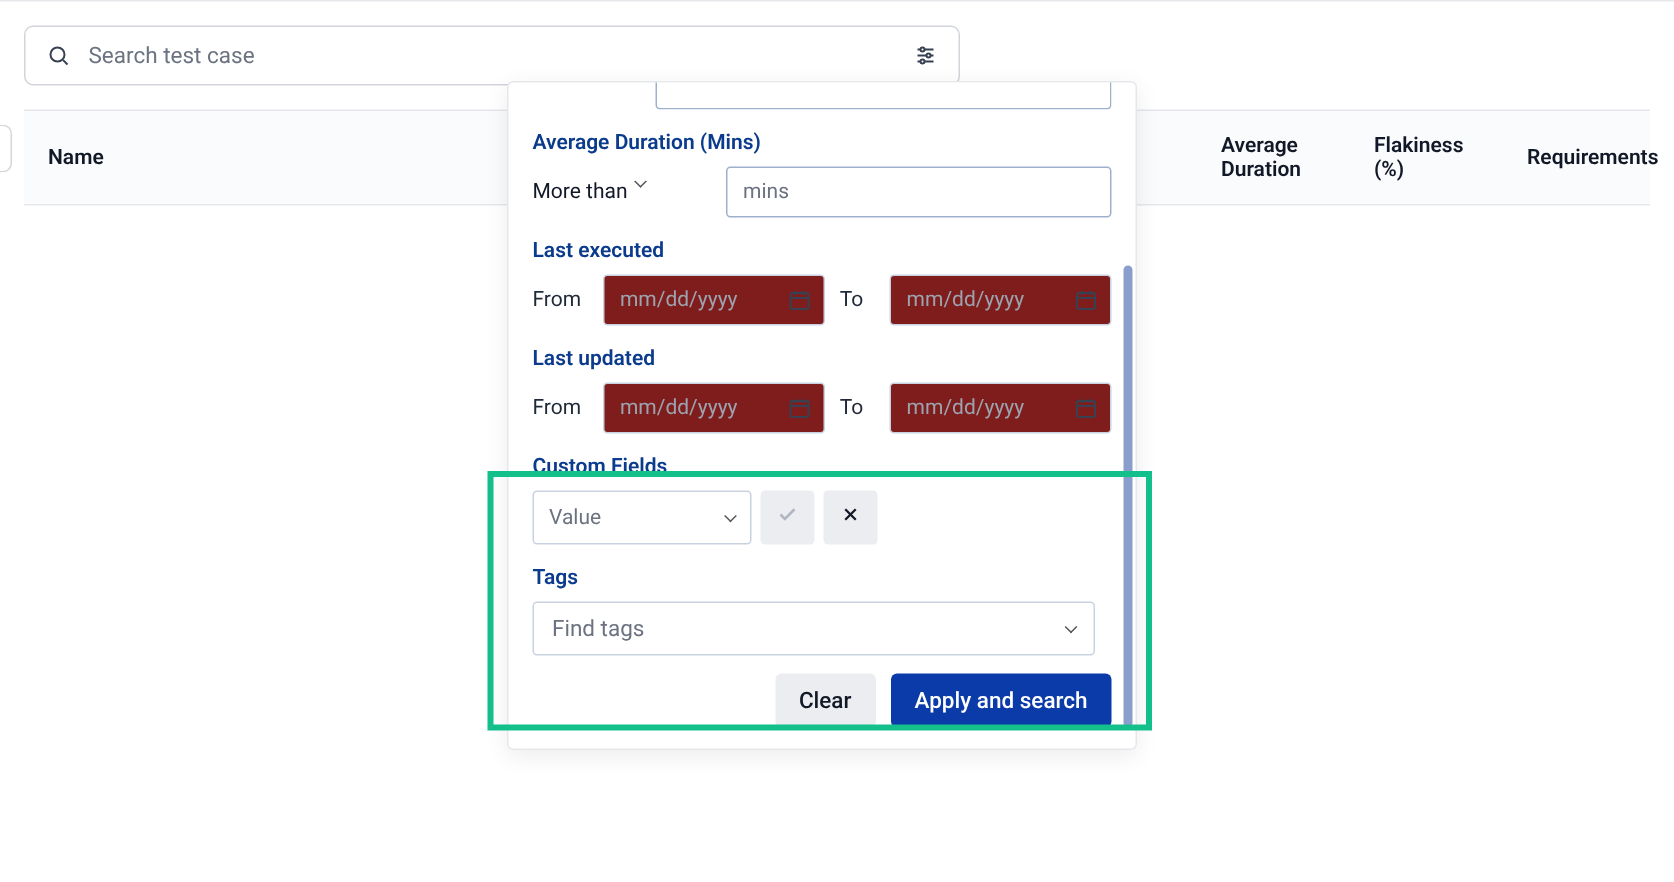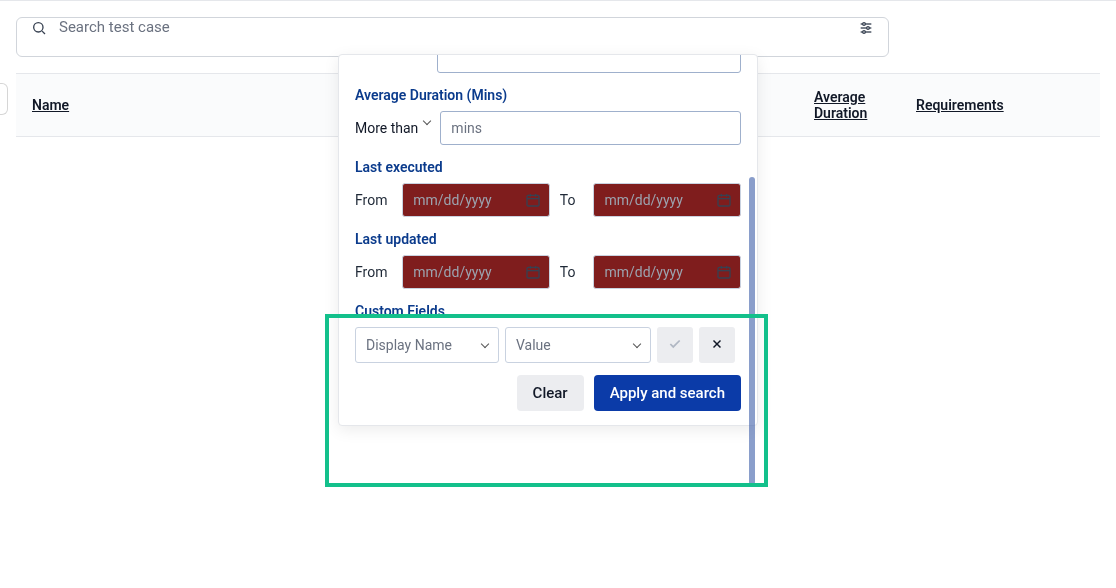--- a/index.html
+++ b/index.html
@@ -1,22 +1,22 @@
 <!DOCTYPE html>
 <html><head>
 <meta charset="utf-8">
 <style>
   * { box-sizing: border-box; margin: 0; padding: 0; font-family: -apple-system, BlinkMacSystemFont, "Segoe UI", Roboto, Helvetica, Arial, sans-serif; }
   body { background: #fff; width: 1116px; height: 588px; overflow: hidden; position: relative; border-top: 1px solid #e5e7eb; }
   .page { padding: 16px; }
-  .searchbar { display: flex; align-items: flex-start; border: 1px solid #d1d5db; border-radius: 6px; height: 40px; padding: 0 12px; gap: 10px; background: #fff; width: 873px; }
+  .searchbar { display: flex; align-items: center; border: 1px solid #d1d5db; border-radius: 6px; height: 40px; padding: 0 12px; gap: 10px; background: #fff; width: 624px; }
   .searchbar input { border: none; outline: none; flex: 1; font-size: 15px; color: #111827; }
   .searchbar input::placeholder { color: #6b7280; }
   .icon-btn { display: flex; align-items: center; justify-content: center; width: 20px; height: 20px; color: #374151; }
-  .table-head { margin-top: 16px; display: flex; border: 1px solid #e5e7eb; border-left: none; border-right: none; background: #fafbfc; height: 64px; align-items: center; font-size: 14px; font-weight: 600; color: #111827; text-decoration: underline; }
+  .table-head { margin-top: 16px; display: flex; border: 1px solid #e5e7eb; border-left: none; border-right: none; background: #fafbfc; height: 64px; align-items: center; font-size: 14px; font-weight: 600; color: #111827; }
   .col { padding: 0 16px; }
   .col-name { width: 782px; }
   .col-avg { width: 102px; }
   .col-flak { width: 102px; }
   .col-req { width: 92px; }
   
   .filter-panel { position: absolute; left: 338px; top: 53px; width: 420px; background: #fff; border: 1px solid #e5e7eb; border-radius: 4px; box-shadow: 0 4px 16px rgba(0,0,0,.08); z-index: 50; padding-bottom: 14px; }
   .filter-body { position: relative; padding: 0 16px 0 16px; }
   .scroll-thumb { position: absolute; right: 2px; top: 122px; width: 6px; height: 308px; background: #3c5ea8; opacity: .6; border-radius: 3px; }
   .section-label { color: #0b3b8c; font-weight: 600; font-size: 14px; margin-top: 14px; margin-bottom: 8px; }
@@ -69,20 +69,21 @@
           <circle cx="9" cy="6" r="2" fill="#fff"></circle>
           <circle cx="15" cy="12" r="2" fill="#fff"></circle>
           <circle cx="9" cy="18" r="2" fill="#fff"></circle>
         </svg>
     </span>
   </div>
 
   <div class="table-head">
     <div class="col col-name">Name</div>
     <div class="col col-avg">Average Duration</div>
+    <div class="col col-flak">Flakiness (%)</div>
     <div class="col col-req">Requirements</div>
   </div>
 </div>
 
 <div class="left-edge"></div>
 
 <div class="filter-panel">
   <div class="filter-body">
     <div class="scroll-thumb"></div>
 
@@ -93,21 +94,21 @@
       </span>
       <div class="cut-input"></div>
     </div>
 
     <div class="section-label">Average Duration (Mins)</div>
     <div class="row">
       <span class="select-compare">
         <span>More than</span>
         <span class="chev-sm"></span>
       </span>
-      <input class="text-input" style="flex: 1 1 0%;" placeholder="mins">
+      <input class="text-input" style="flex: 1 1 0%; margin-left: 44px;" placeholder="mins">
     </div>
 
     <div class="section-label">Last executed</div>
     <div class="date-row">
       <span class="date-lbl">From</span>
       <div class="date-input">
         <span>mm/dd/yyyy</span>
         <span class="cal-icon">
           <svg width="16" height="16" viewBox="0 0 24 24" fill="none" stroke="currentColor" stroke-width="2">
               <rect x="3" y="5" width="18" height="16" rx="2"></rect>
@@ -154,24 +155,20 @@
               <line x1="3" y1="10" x2="21" y2="10"></line>
               <line x1="8" y1="3" x2="8" y2="7"></line>
               <line x1="16" y1="3" x2="16" y2="7"></line>
             </svg>
         </span>
       </div>
     </div>
 
     <div class="section-label">Custom Fields</div>
     <div class="cf-row">
-      <div class="select-box" style="width:144px">
-        <span>Display Name</span>
-        <span class="chev-sm"></span>
-      </div>
       <div class="select-box" style="width:146px">
         <span>Value</span>
         <span class="chev-sm"></span>
       </div>
       <div class="square-btn muted">
         <span>
           <svg width="14" height="14" viewBox="0 0 24 24" fill="none" stroke="currentColor" stroke-width="3">
               <polyline points="4 12 9 17 20 6"></polyline>
             </svg>
         </span>
@@ -179,20 +176,25 @@
       <div class="square-btn">
         <span>
           <svg width="12" height="12" viewBox="0 0 24 24" fill="none" stroke="currentColor" stroke-width="3">
               <line x1="5" y1="5" x2="19" y2="19"></line>
               <line x1="19" y1="5" x2="5" y2="19"></line>
             </svg>
         </span>
       </div>
     </div>
 
+    <div class="section-label">Tags</div>
+    <div class="tags-box">
+      <span>Find tags</span>
+      <span class="chev-sm"></span>
+    </div>
 
     <div class="highlight-box"></div>
   </div>
 
   <div class="footer">
     <button class="btn btn-clear">Clear</button>
     <button class="btn btn-apply">Apply and search</button>
   </div>
 </div>
 

